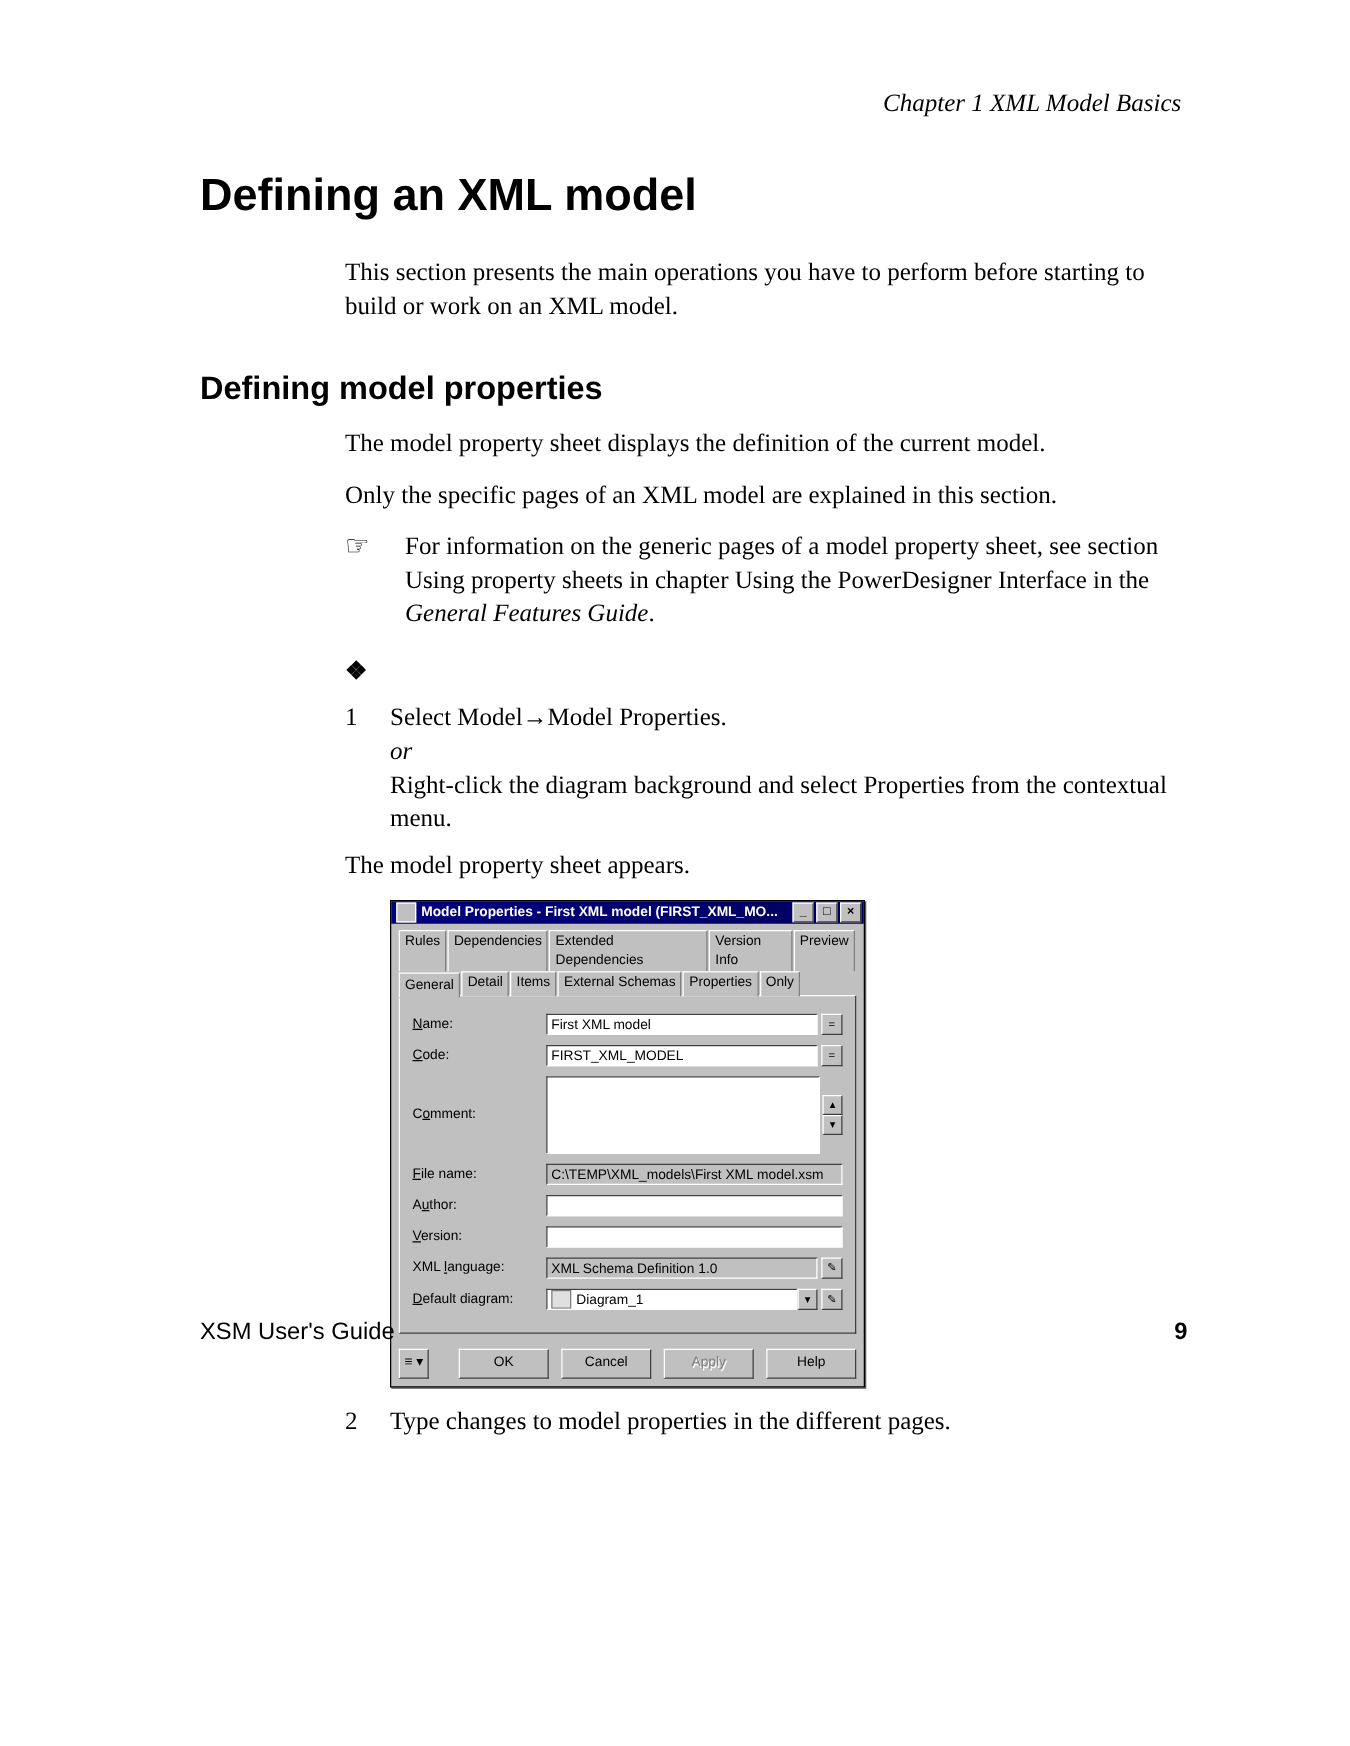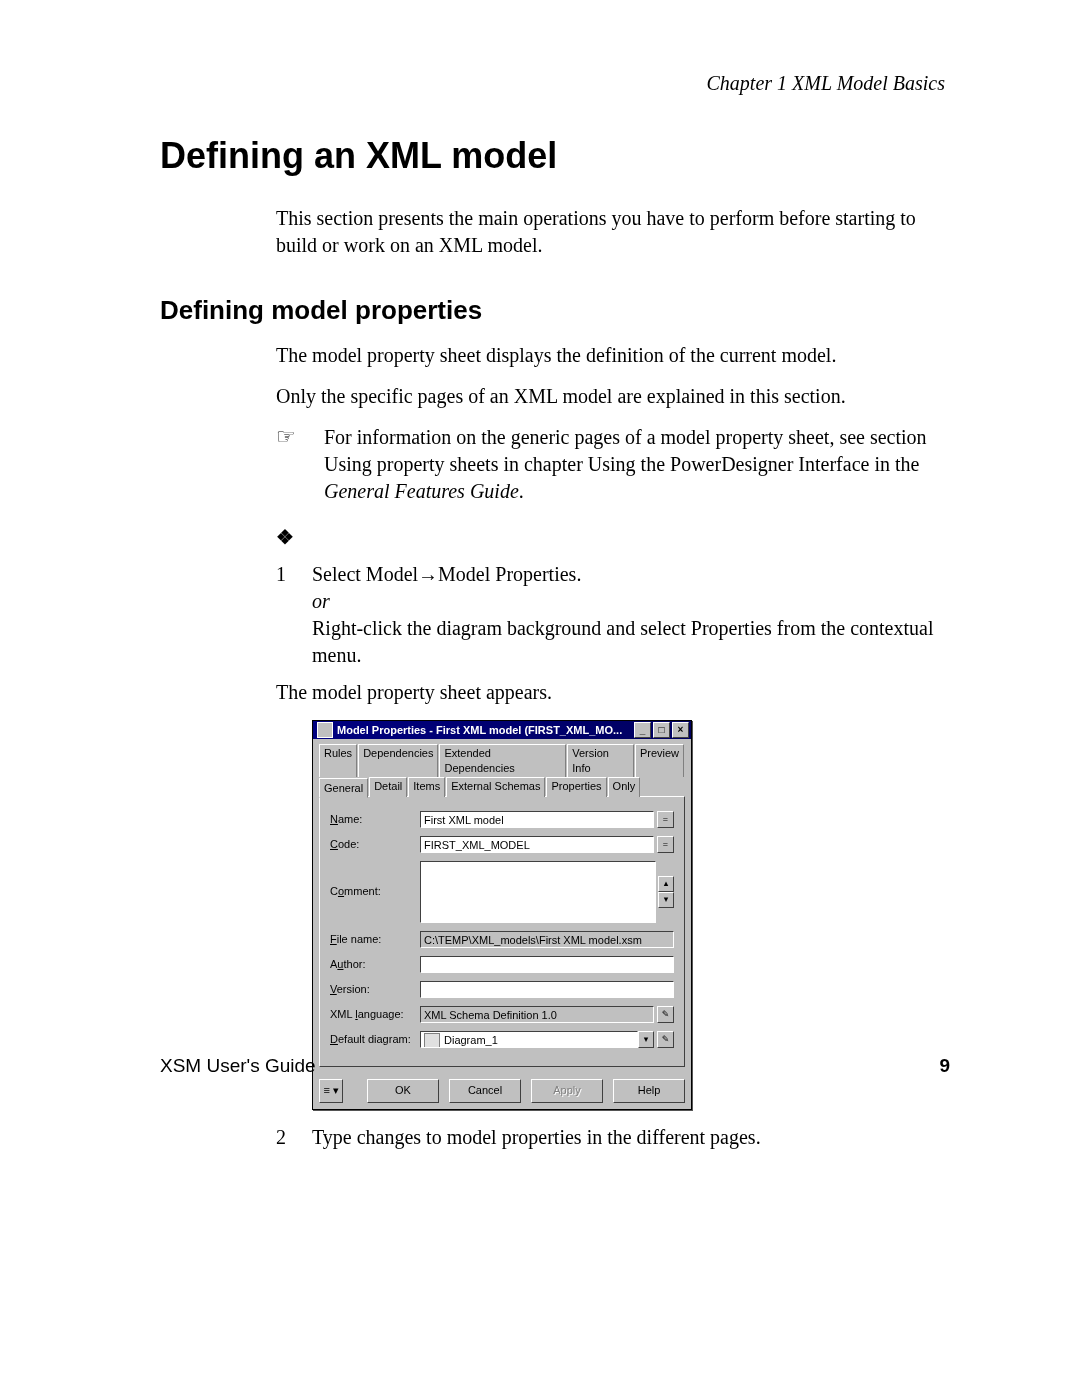--- a/index.html
+++ b/index.html
@@ -173,21 +173,21 @@
     padding: 14px 10px 10px 10px;
     background: #c0c0c0;
   }
   .frow {
     display: flex;
     align-items: center;
     margin-bottom: 8px;
   }
   .frow.tall { align-items: center; }
   .flabel {
-    width: 90px;
+    width: 107px;
     font-size: 11px;
   }
   .flabel .ul { text-decoration: underline; }
   .finput {
     flex: 1 1 auto;
     background: #fff;
     border: 1px solid #808080;
     border-top-color: #404040;
     border-left-color: #404040;
     border-right-color: #fff;

